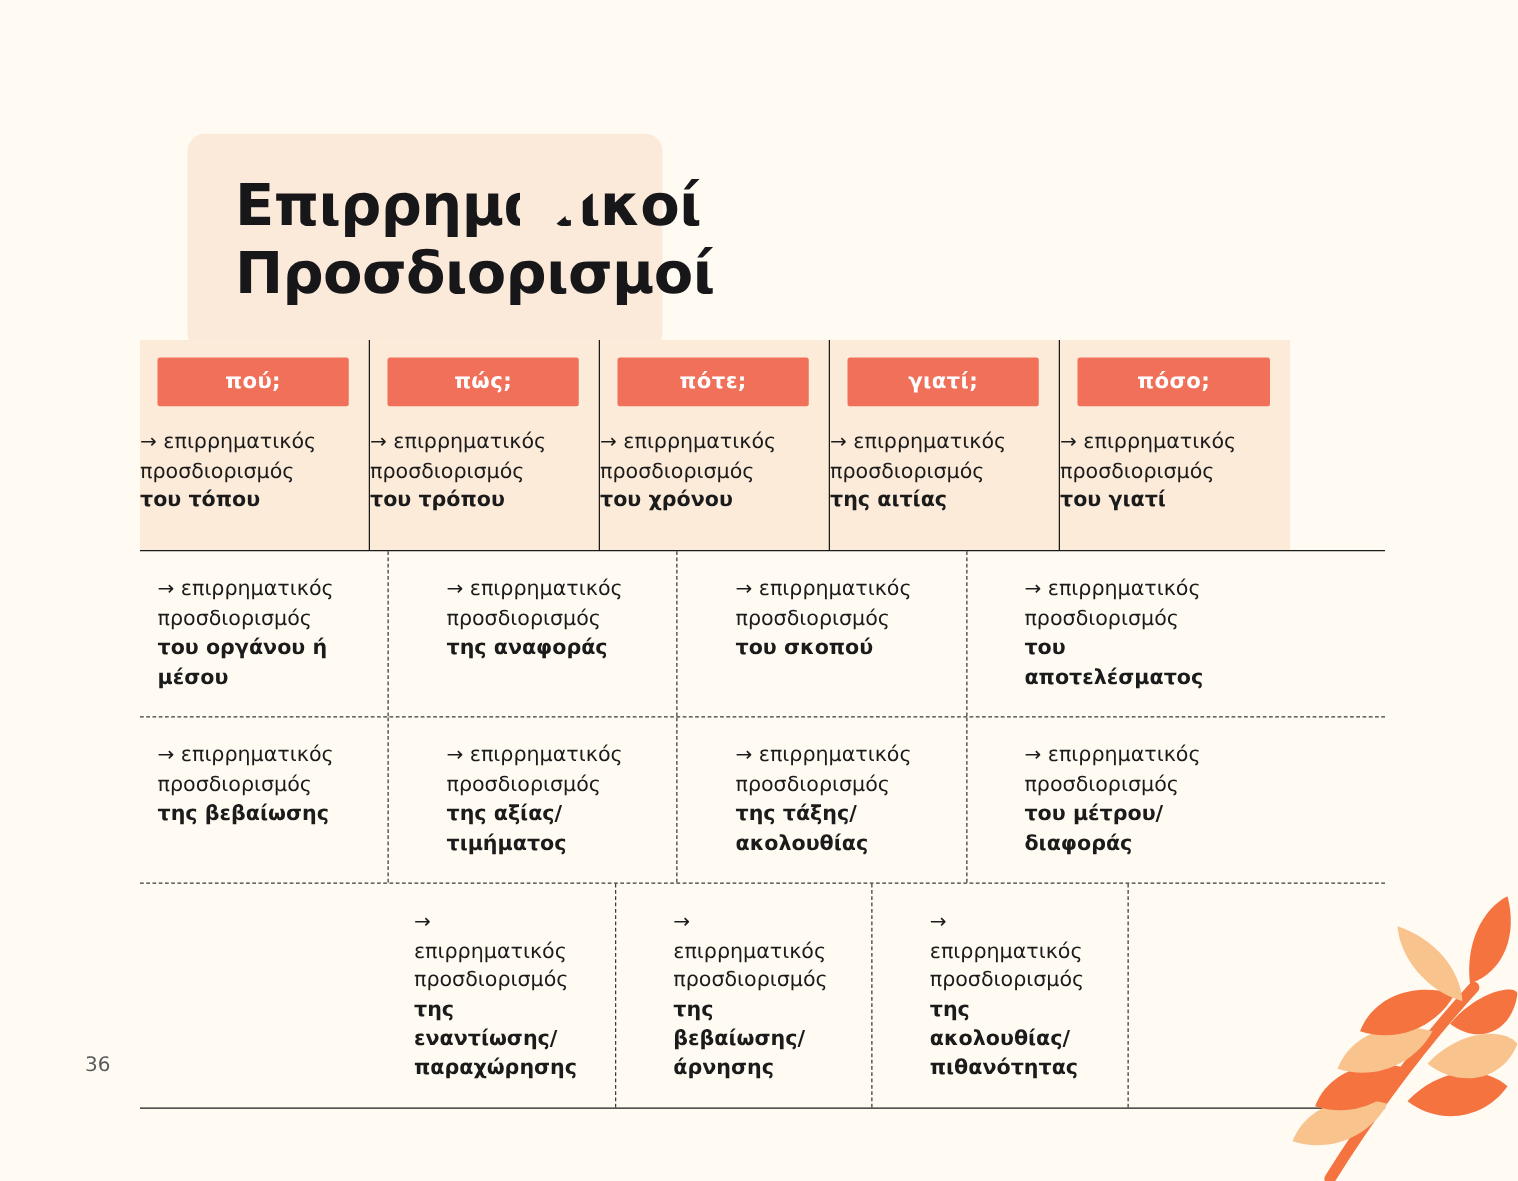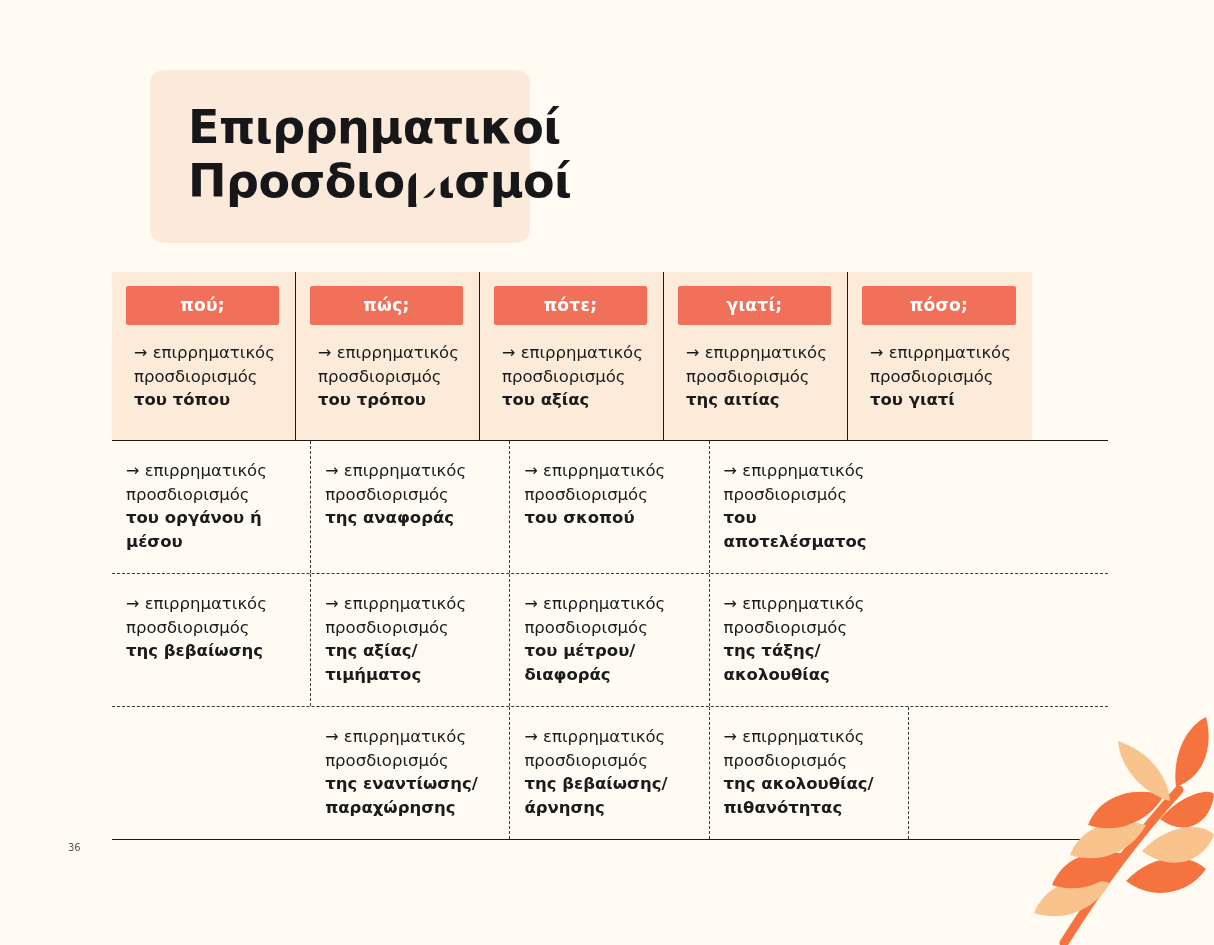--- a/index.html
+++ b/index.html
@@ -21,20 +21,21 @@
     left: 150px;
     top: 70px;
     width: 455px;
   }
   .bubble {
     background: #FBEADA;
     border-radius: 14px;
     padding: 30px 34px 34px 38px;
     box-sizing: border-box;
     width: 380px;
+    margin-top: 37px;
   }
   .bubble-title {
     font-family: "DejaVu Sans", sans-serif;
     font-weight: bold;
     font-size: 46px;
     line-height: 1.18;
     color: #17171A;
     letter-spacing: -0.5px;
     white-space: pre-line;
   }
@@ -80,37 +81,38 @@
     font-weight: bold;
     padding: 9px 0 10px 0;
     margin: 14px 16px 16px 14px;
     border-radius: 2px;
     letter-spacing: 0.3px;
   }
   .cell-text {
     font-size: 16.5px;
     line-height: 1.42;
     color: #1b1b1b;
-    padding: 0 14px 0 22px;
+    padding: 0 14px 0 0;
   }
   .cell-text .arrow {
     font-size: 16px;
   }
   .cell-text b {
     font-weight: bold;
   }
 
   .rule {
     border-top: 1.5px solid #1b1b1b;
     width: 996px;
   }
 
   .body-row {
     display: flex;
     border-bottom: 1.5px dashed #3a3a3a;
+    gap: 32px;
   }
   .body-row:last-child {
     border-bottom: 1.5px solid #1b1b1b;
     align-items: center;
   }
   .body-cell {
     width: 199.2px;
     box-sizing: border-box;
     border-right: 1.5px dashed #3a3a3a;
     padding: 18px 16px 20px 4px;
@@ -124,21 +126,21 @@
   }
   .body-cell.empty {
     border-right-color: transparent;
   }
 
   
   .page-num {
     position: absolute;
     left: 68px;
     top: 842px;
-    font-size: 10px;
+    font-size: 16px;
     color: #5a5a5a;
   }
 
   
   .leaf {
     position: absolute;
     right: 0;
     bottom: 0;
     width: 300px;
     height: 250px;
@@ -176,21 +178,21 @@
         <span>επιρρηματικός προσδιορισμός</span>
         <br><b>του τρόπου</b>
       </div>
     </div>
 
     <div class="head-cell">
       <div class="q-pill">πότε;</div>
       <div class="cell-text">
         <span class="arrow">→</span>
         <span>επιρρηματικός προσδιορισμός</span>
-        <br><b>του αξίας</b>
+        <br><b>του χρόνου</b>
       </div>
     </div>
 
     <div class="head-cell">
       <div class="q-pill">γιατί;</div>
       <div class="cell-text">
         <span class="arrow">→</span>
         <span>επιρρηματικός προσδιορισμός</span>
         <br><b>της αιτίας</b>
       </div>
@@ -251,28 +253,28 @@
       <div class="cell-text">
         <span class="arrow">→</span>
         <span>επιρρηματικός προσδιορισμός</span>
         <b>της αξίας/ τιμήματος</b>
       </div>
     </div>
     <div class="body-cell">
       <div class="cell-text">
         <span class="arrow">→</span>
         <span>επιρρηματικός προσδιορισμός</span>
+        <b>της τάξης/ ακολουθίας</b>
+      </div>
+    </div>
+    <div class="body-cell">
+      <div class="cell-text">
+        <span class="arrow">→</span>
+        <span>επιρρηματικός προσδιορισμός</span>
         <b>του μέτρου/ διαφοράς</b>
-      </div>
-    </div>
-    <div class="body-cell">
-      <div class="cell-text">
-        <span class="arrow">→</span>
-        <span>επιρρηματικός προσδιορισμός</span>
-        <b>της τάξης/ ακολουθίας</b>
       </div>
     </div>
   </div>
 
   <div class="body-row">
     <div class="body-cell empty"></div>
     <div class="body-cell">
       <div class="cell-text">
         <span class="arrow">→</span>
         <span>επιρρηματικός προσδιορισμός</span>

